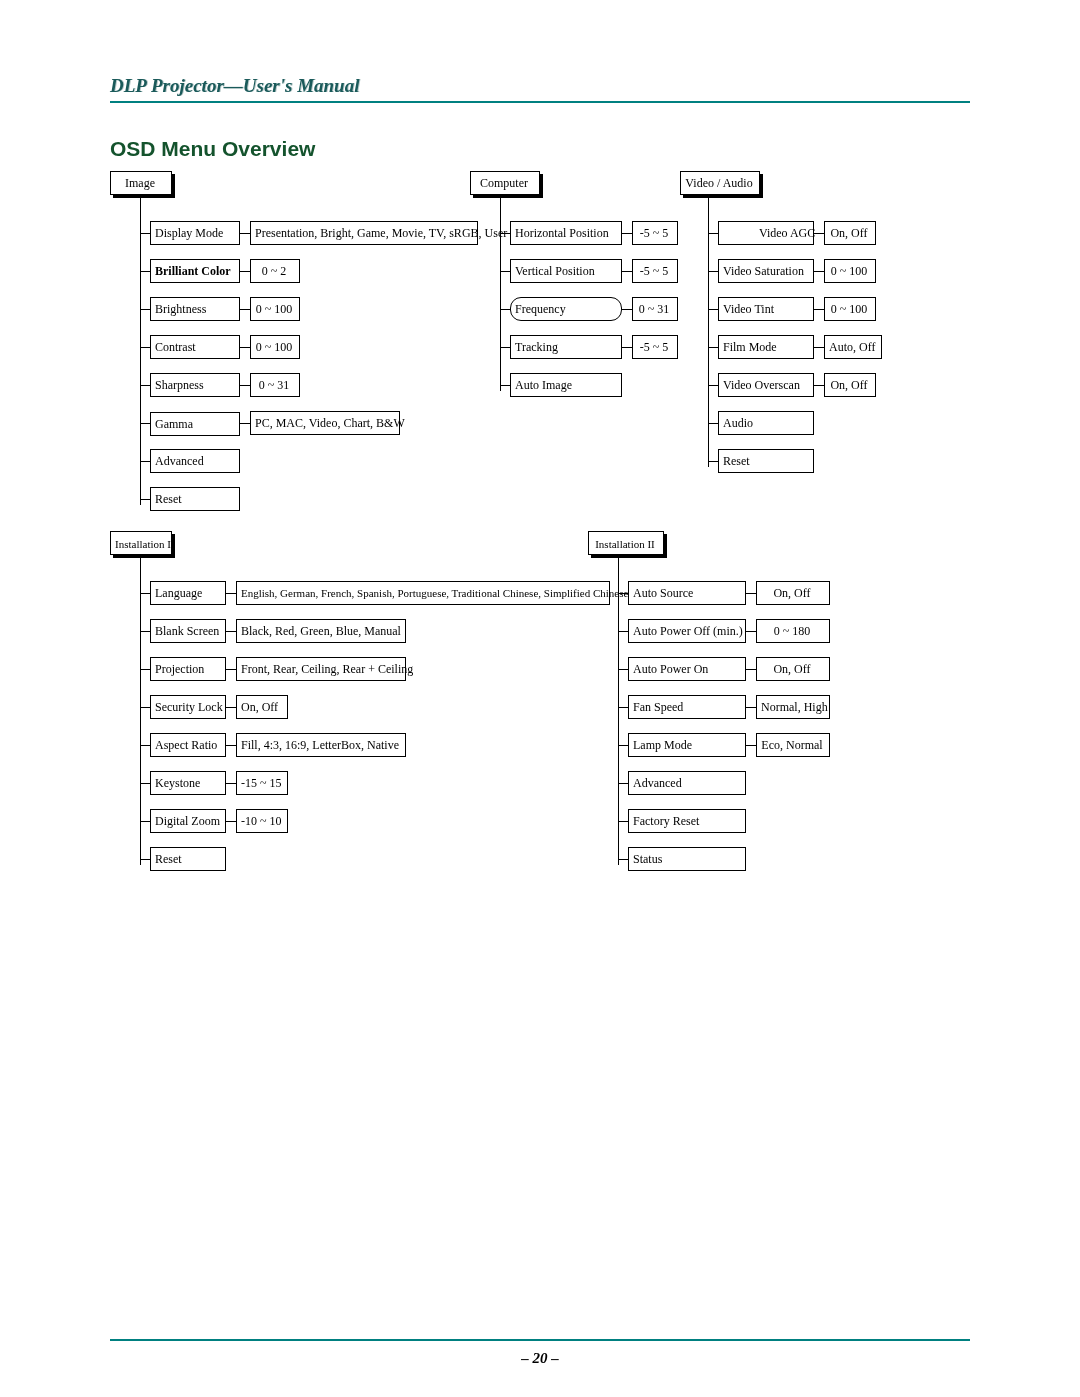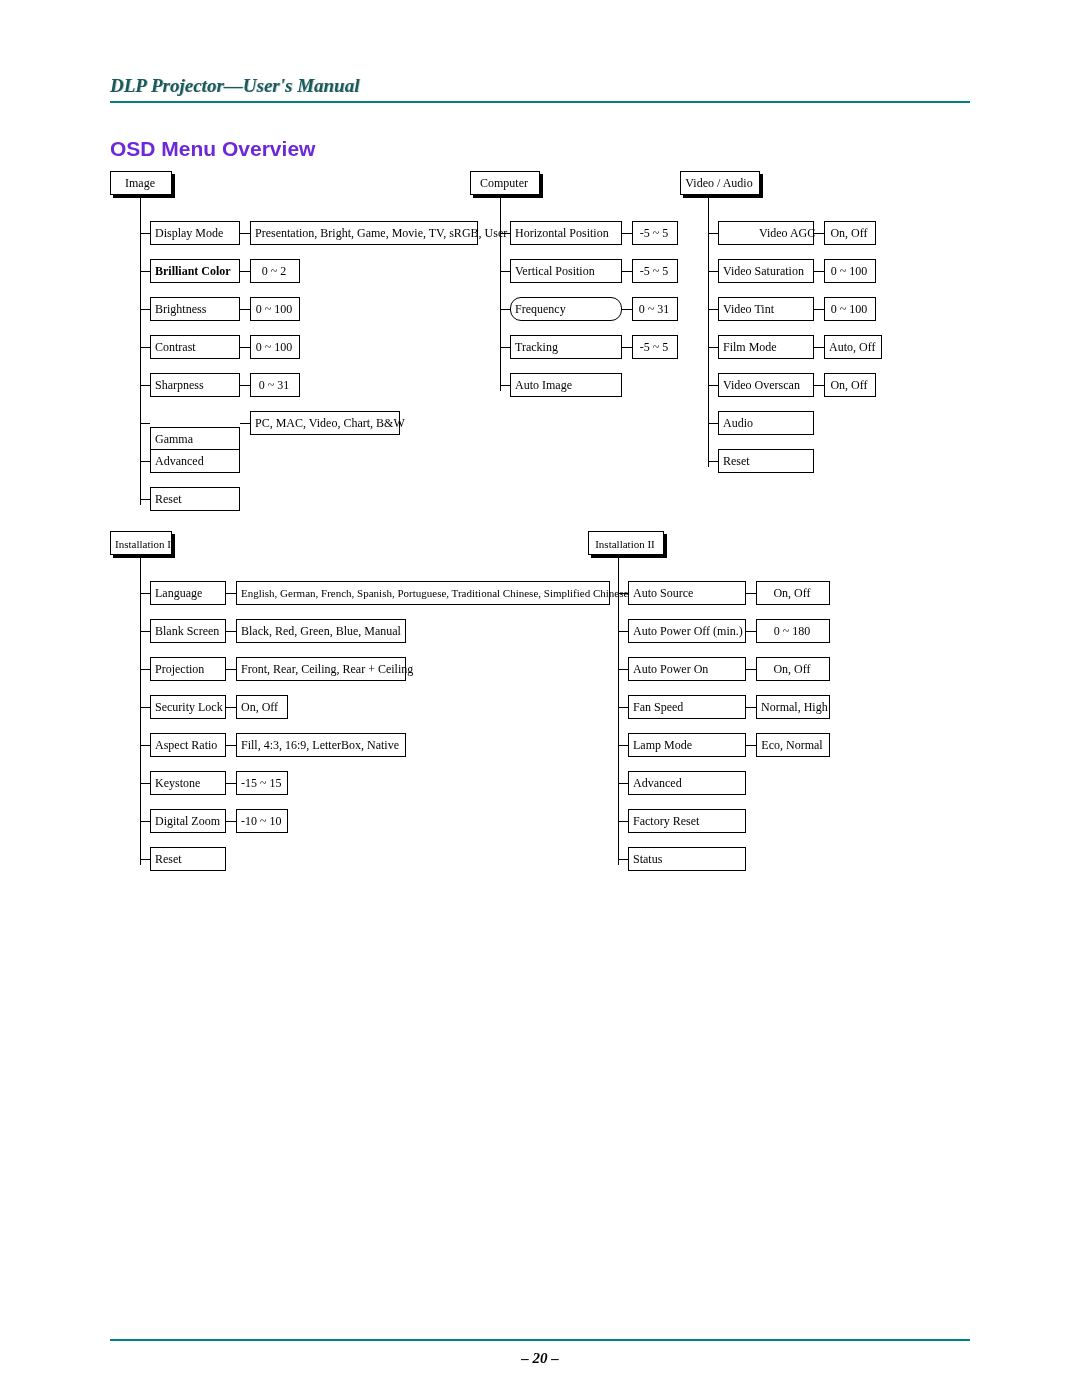--- a/index.html
+++ b/index.html
@@ -25,21 +25,21 @@
     margin-bottom: 4px;
   }
   .head-rule {
     height: 2px;
     background: #008080;
     margin-bottom: 34px;
   }
   .section-title {
     font-family: Arial, Helvetica, sans-serif;
     font-weight: bold;
-    color: #6d28d9;
+    color: #14532d;
     font-size: 21px;
     margin-bottom: 10px;
   }
   .intro {
     font-family: Arial, Helvetica, sans-serif;
     font-size: 16px;
     margin: 0 0 18px 0;
   }
   .diagram {
     position: relative;
@@ -122,21 +122,21 @@
     <div class="box" style="left:40px; top:164px; width:90px;">Contrast</div>
     <div class="conn connh" style="left:130px; top:176px; width:10px;"></div>
     <div class="box" style="left:140px; top:164px; width:50px; text-align:center;">0 ~ 100</div>
 
     <div class="conn connh" style="left:30px; top:214px; width:10px;"></div>
     <div class="box" style="left:40px; top:202px; width:90px;">Sharpness</div>
     <div class="conn connh" style="left:130px; top:214px; width:10px;"></div>
     <div class="box" style="left:140px; top:202px; width:50px; text-align:center;">0 ~ 31</div>
 
     <div class="conn connh" style="left:30px; top:252px; width:10px;"></div>
-    <div class="box" style="left:40px; top:256px; width:90px;">Gamma</div>
+    <div class="box" style="left:40px; top:241px; width:90px;">Gamma</div>
     <div class="conn connh" style="left:130px; top:252px; width:10px;"></div>
     <div class="box" style="left:140px; top:240px; width:150px;">PC, MAC, Video, Chart, B&amp;W</div>
 
     <div class="conn connh" style="left:30px; top:290px; width:10px;"></div>
     <div class="box" style="left:40px; top:278px; width:90px;">Advanced</div>
 
     <div class="conn connh" style="left:30px; top:328px; width:10px;"></div>
     <div class="box" style="left:40px; top:316px; width:90px;">Reset</div>
 
     <div class="box root" style="left:360px; top:0px; width:70px; height:24px;">Computer</div>

